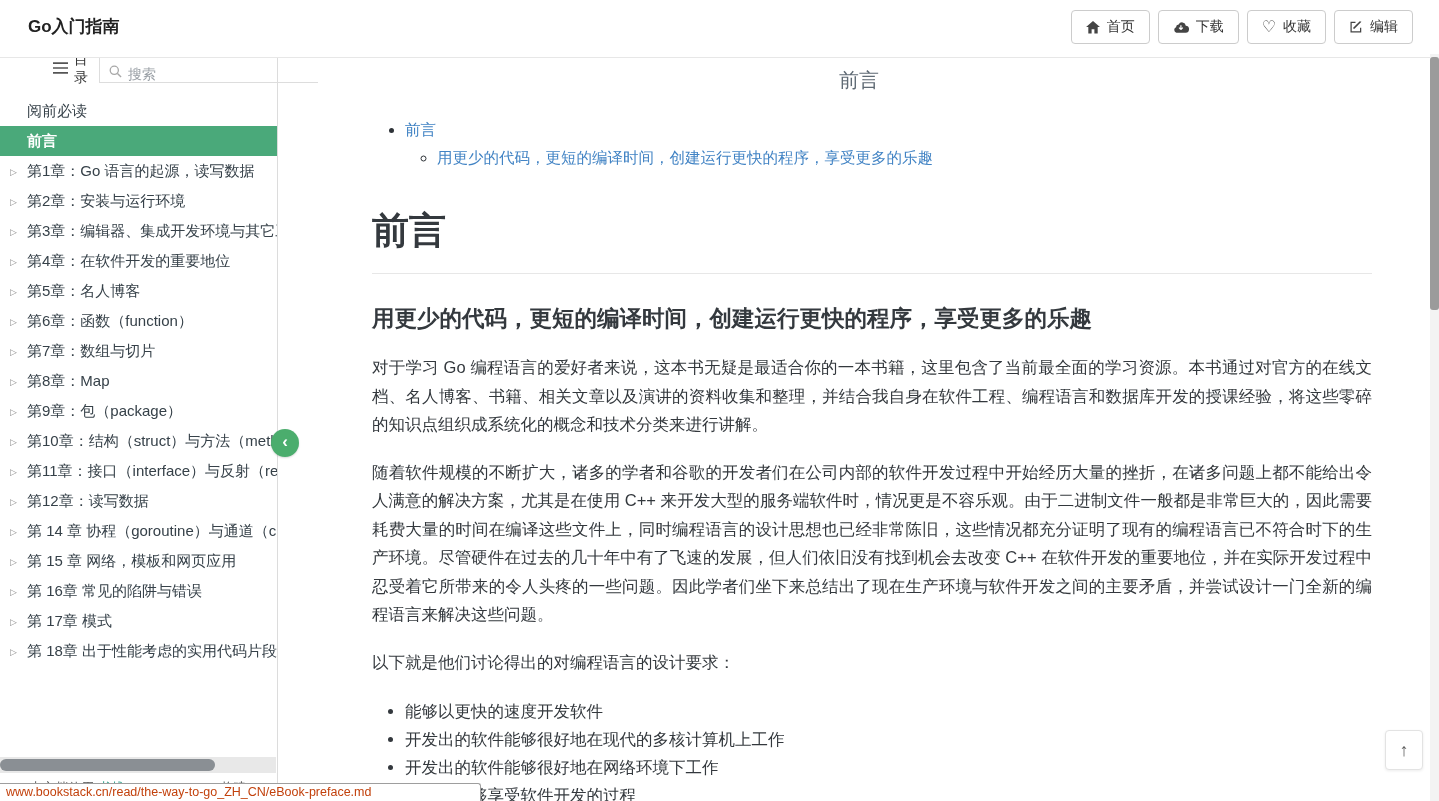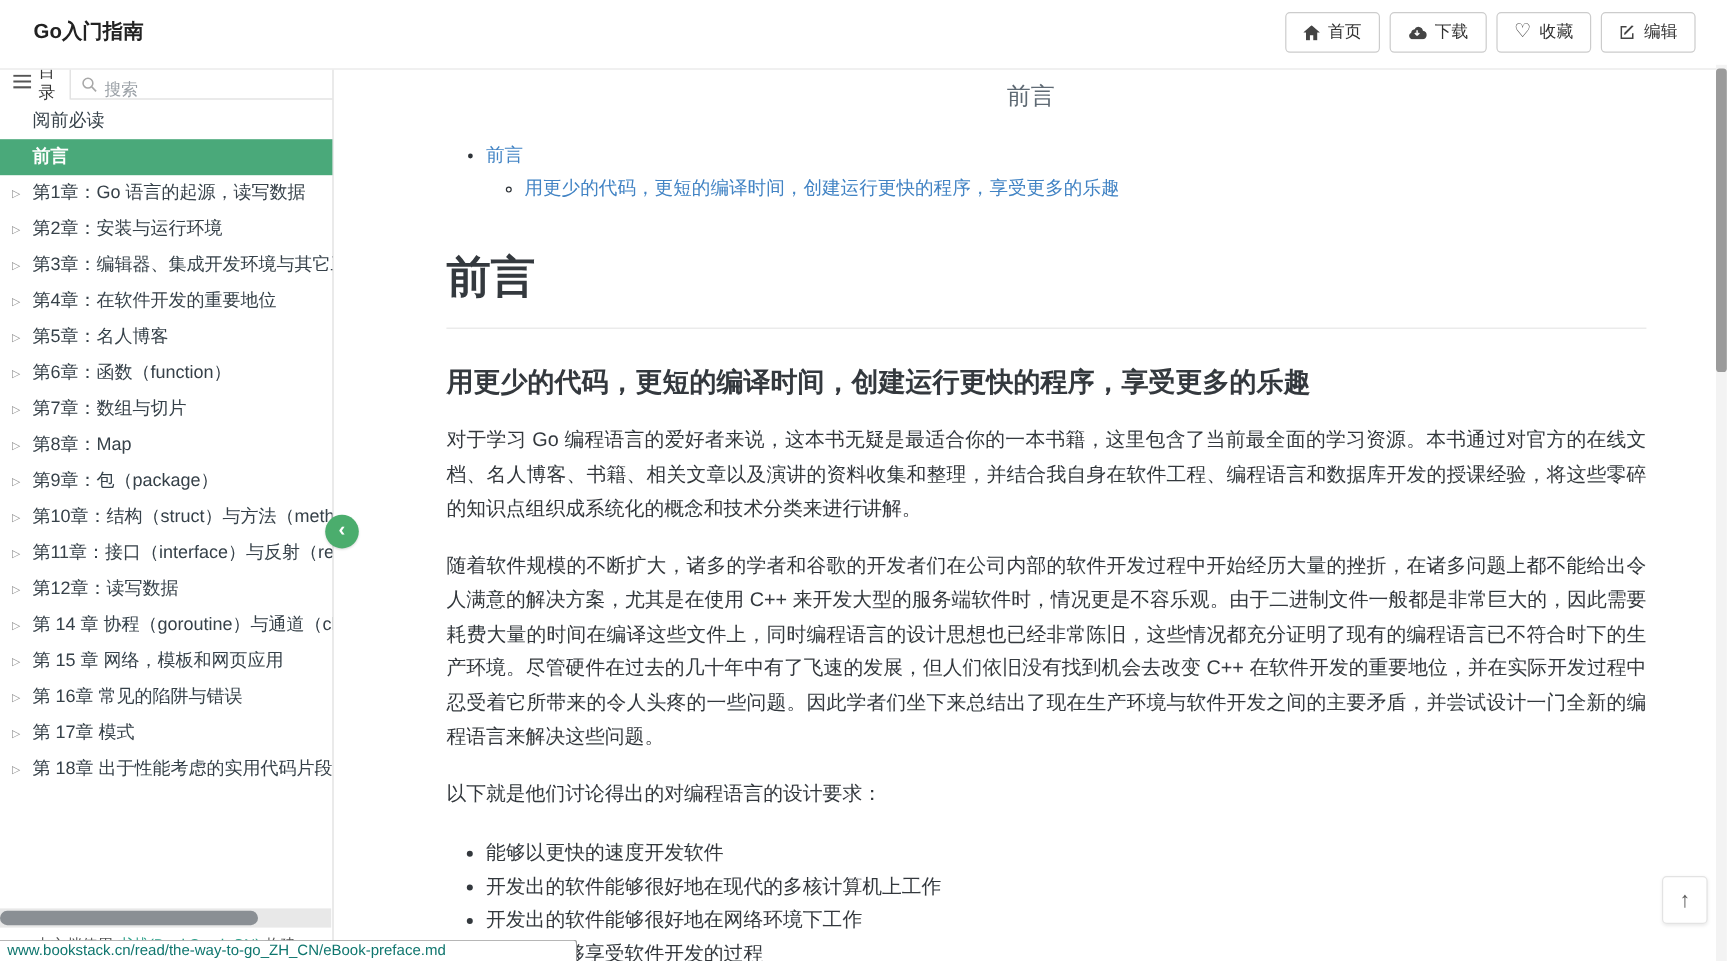--- a/index.html
+++ b/index.html
@@ -14,29 +14,29 @@
   .header-actions { position:absolute; right:26px; top:10px; display:flex; gap:8px; }
   .hbtn { display:flex; align-items:center; gap:7px; height:34px; padding:0 14px;
     background:#fff; border:1px solid #ccc; border-radius:4px; font-size:14px;
     color:#333; cursor:pointer; font-family:inherit; }
   .hbtn svg { display:block; }
   .heart-glyph { font-size:16px; color:#444; line-height:1; }
 
   
   .sidebar { position:absolute; left:0; top:54px; bottom:0; width:278px;
     background:#fff; border-right:1px solid #dcdcdc; z-index:5; }
-  .tabbar { display:flex; height:29px; align-items:stretch; }
+  .tabbar { display:flex; height:29px; align-items:stretch;margin-left:42px; }
   .toc-tab { display:flex; align-items:center; gap:6px; padding:0 11px;
     font-size:14px; color:#333; border-right:1px solid #ddd; cursor:pointer; }
   .search-area { flex:1; display:flex; align-items:flex-end; gap:6px; padding:0 9px;
     border-bottom:1px solid #ddd; }
   .search-area input { border:none; outline:none; flex:1; font-size:14px;
     color:#333; font-family:inherit; background:transparent; }
   .search-area input::placeholder { color:#9aa0a6; }
-  .toc-list { margin-top:3px; }
+  .toc-list { margin-top:13px; }
   .toc-item { height:30px; line-height:30px; font-size:15px; color:#364149;
     padding-left:27px; white-space:nowrap; overflow:hidden; cursor:pointer; }
   .toc-item.chapter { padding-left:10px; }
   .tri { display:inline-block; width:17px; font-size:9px; color:#8f8f8f;
     vertical-align:1px; }
   .toc-item.active { background:#4aa97a; color:#fff; font-weight:bold;
     padding-left:27px; }
   .side-hscroll { position:absolute; left:0; right:1px; bottom:28px; height:16px;
     background:#e8e8e8; }
   .side-hscroll .thumb { position:absolute; left:0; top:2px; width:215px;
@@ -77,21 +77,21 @@
 
   
   .scroll-top { position:absolute; left:1385px; top:730px; width:38px; height:40px;
     background:#fff; border:1px solid #e3e3e3; border-radius:4px; z-index:18;
     box-shadow:0 1px 3px rgba(0,0,0,.08); text-align:center; line-height:38px;
     font-size:18px; font-weight:bold; color:#5a5a5a; cursor:pointer; }
 
   
   .statusbar { position:absolute; left:0; bottom:0; width:481px; height:18px;
     background:#fff; border:1px solid #9e9e9e; border-left:none; border-bottom:none;
-    border-top-right-radius:3px; z-index:30; font-size:12.5px; color:#0f766e;
+    border-top-right-radius:3px; z-index:30; font-size:12.5px; color:#c2410c;
     line-height:17px; padding-left:6px; white-space:nowrap; overflow:hidden; }
 </style>
 </head>
 <body>
 
 <div class="header">
   <div class="header-title">Go入门指南</div>
   <div class="header-actions">
     <button class="hbtn">
       <span>

